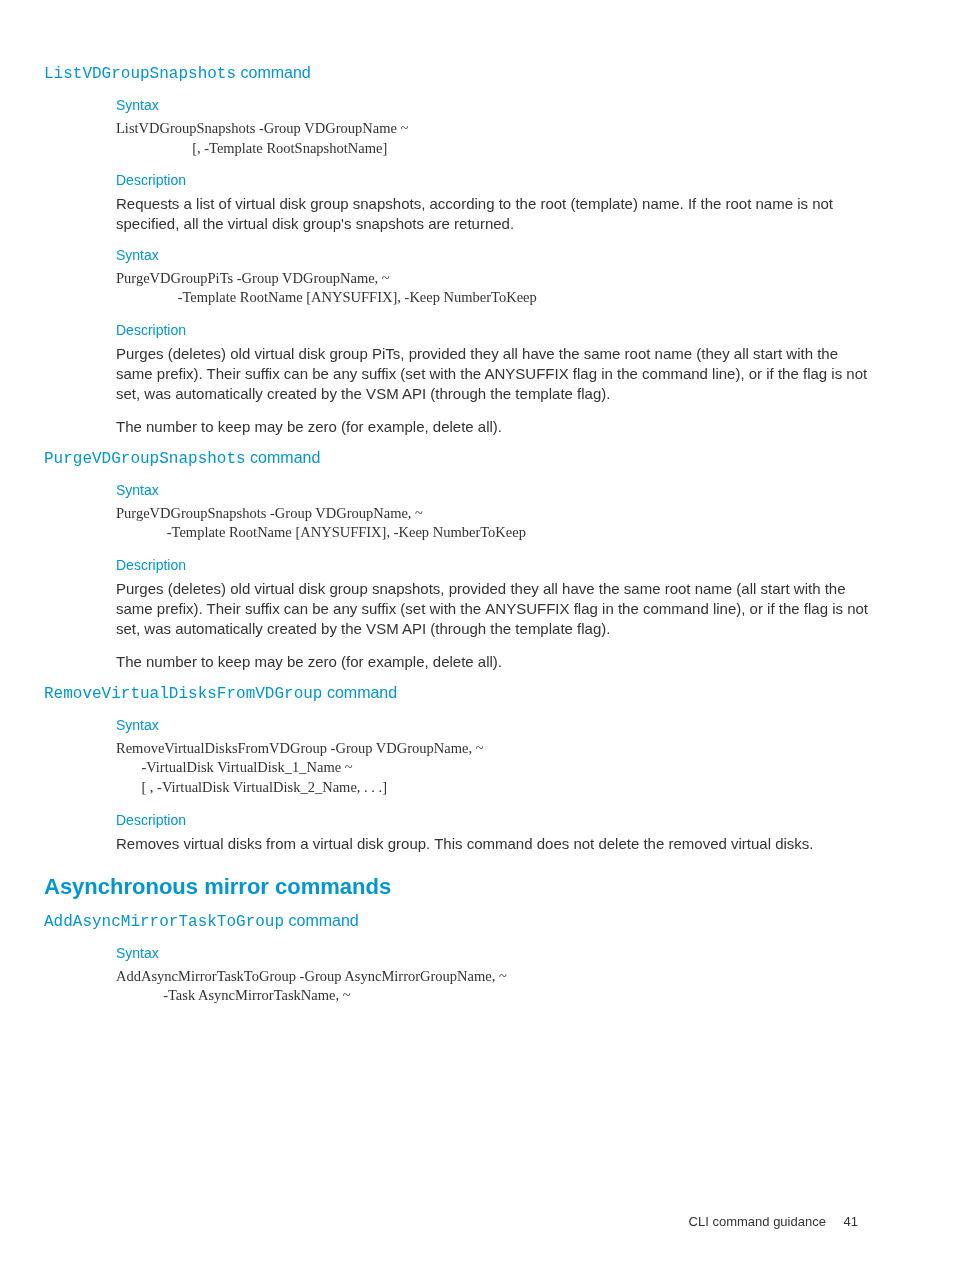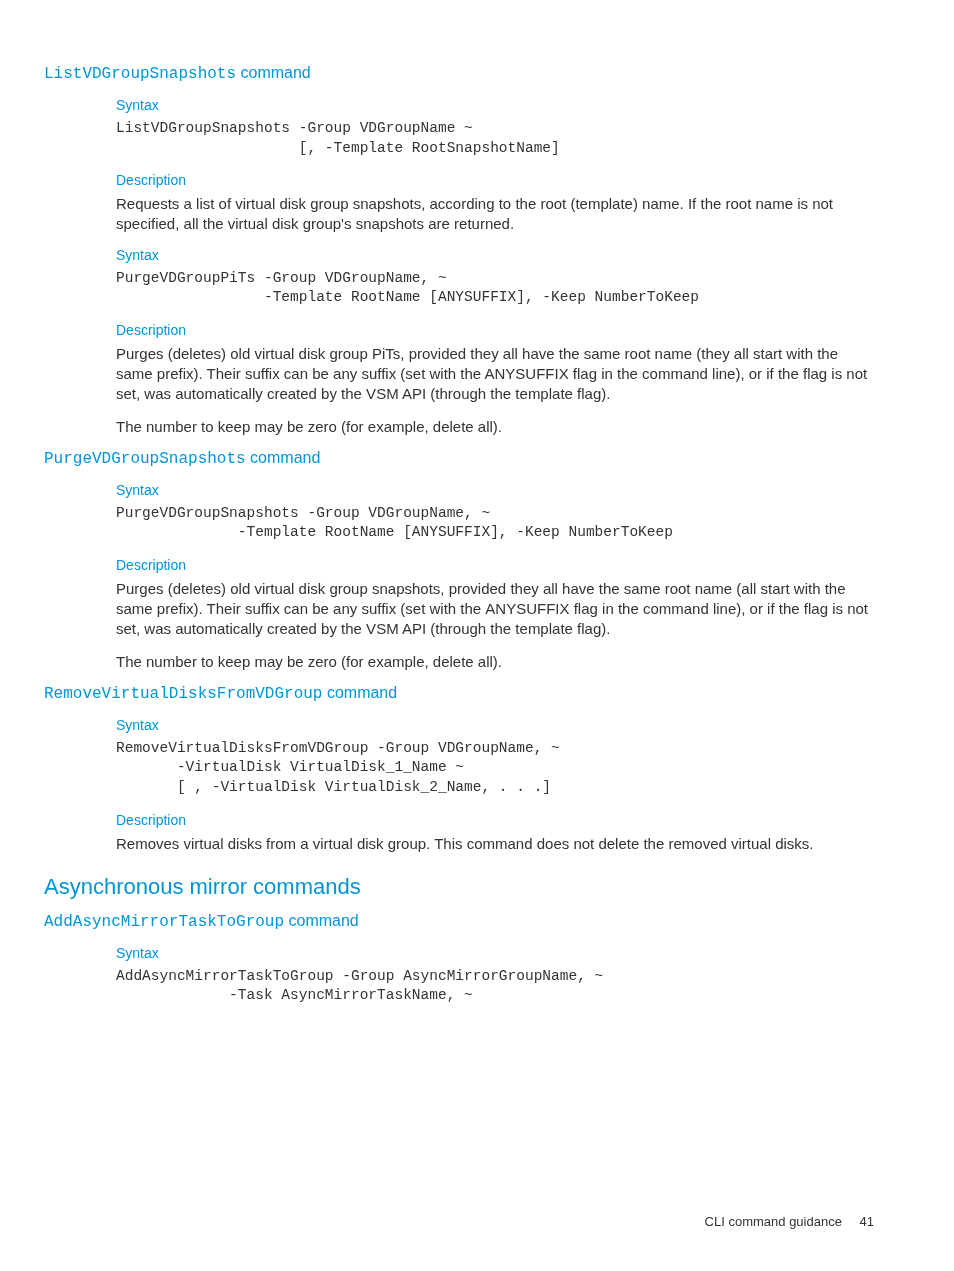--- a/index.html
+++ b/index.html
@@ -24,52 +24,52 @@
     font-weight: normal;
   }
   .cmd-heading .mono {
     font-family: "Courier New", Courier, monospace;
     font-size: 16px;
     color: #0096d6;
   }
   .section-heading {
     color: #0096d6;
     font-size: 22px;
-    font-weight: normal;
+    font-weight: bold;
     margin: 20px 0 12px 0;
   }
   .sub {
     margin-left: 72px;
   }
   .label {
     color: #0096d6;
     font-size: 14px;
     margin: 10px 0 6px 0;
     font-weight: normal;
   }
   pre.code {
-    font-family: Liberation Mono, monospace;
+    font-family: Liberation Serif, serif;
     font-size: 14.5px;
     color: #333;
     margin: 2px 0 14px 0;
     white-space: pre;
     line-height: 1.35;
   }
   p.body {
     margin: 4px 0 12px 0;
     line-height: 1.35;
     color: #333;
   }
   .inline-mono {
     font-family: Liberation Sans, sans-serif;
   }
   .footer {
     position: absolute;
     bottom: 42px;
-    right: 80px;
+    right: 96px;
     font-size: 13px;
     color: #333;
   }
   .footer .pg { margin-left: 14px; }
 </style>
 </head>
 <body>
 
 <div class="page">
 

